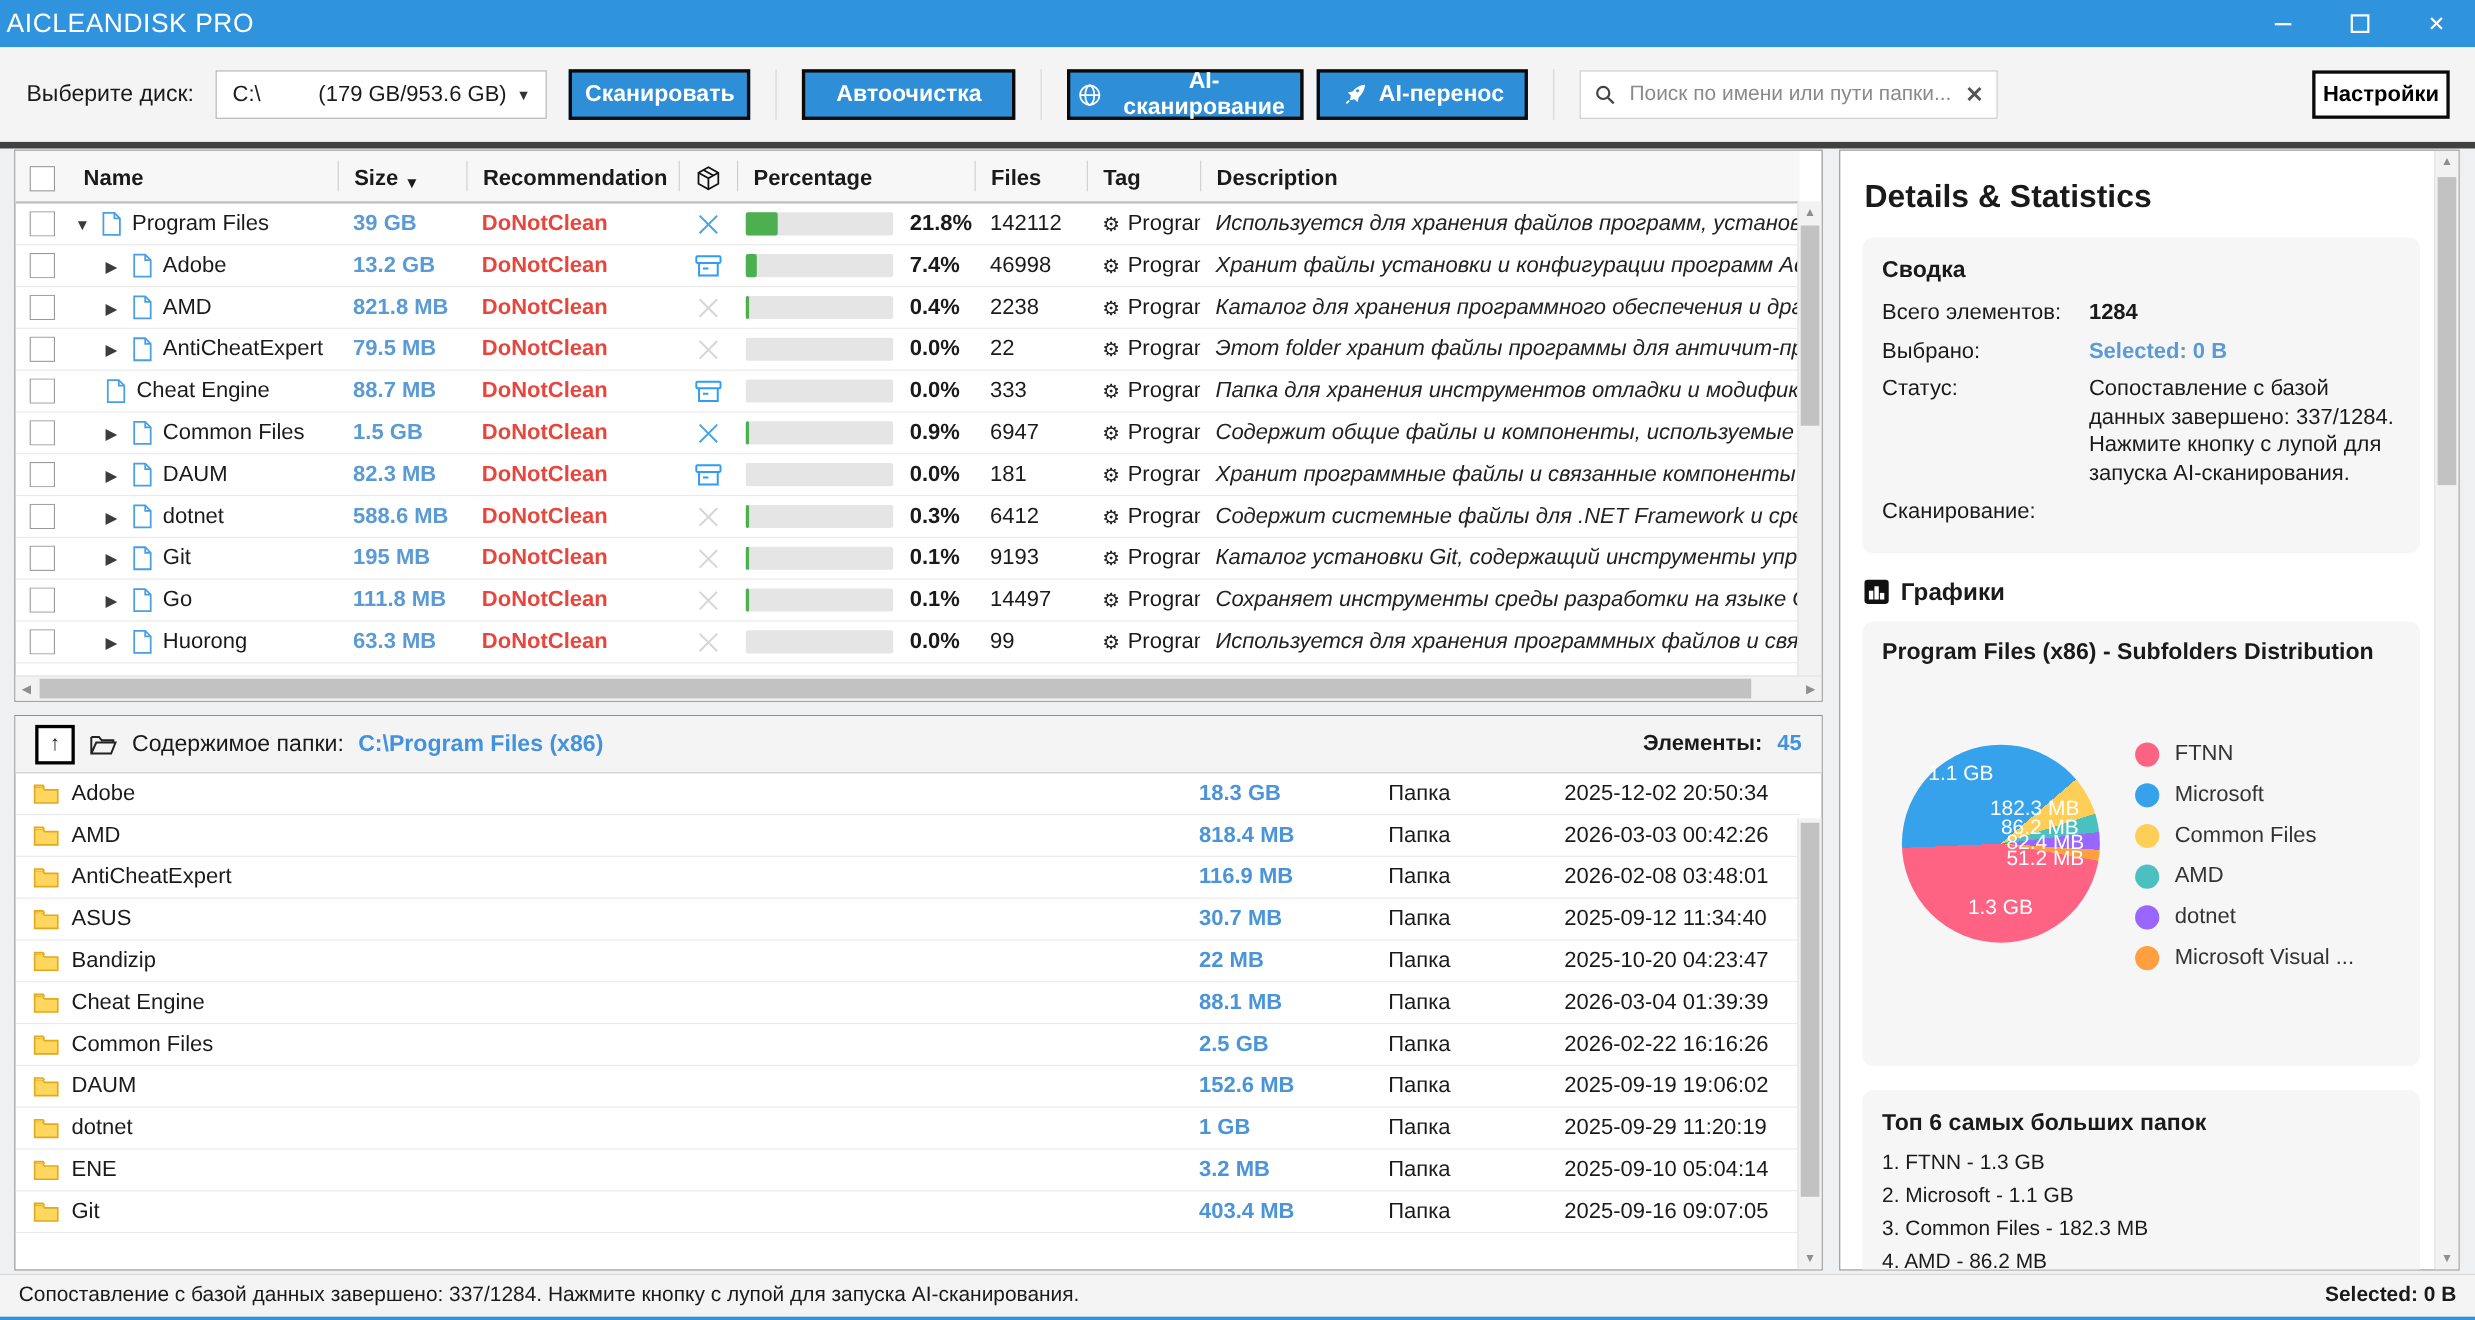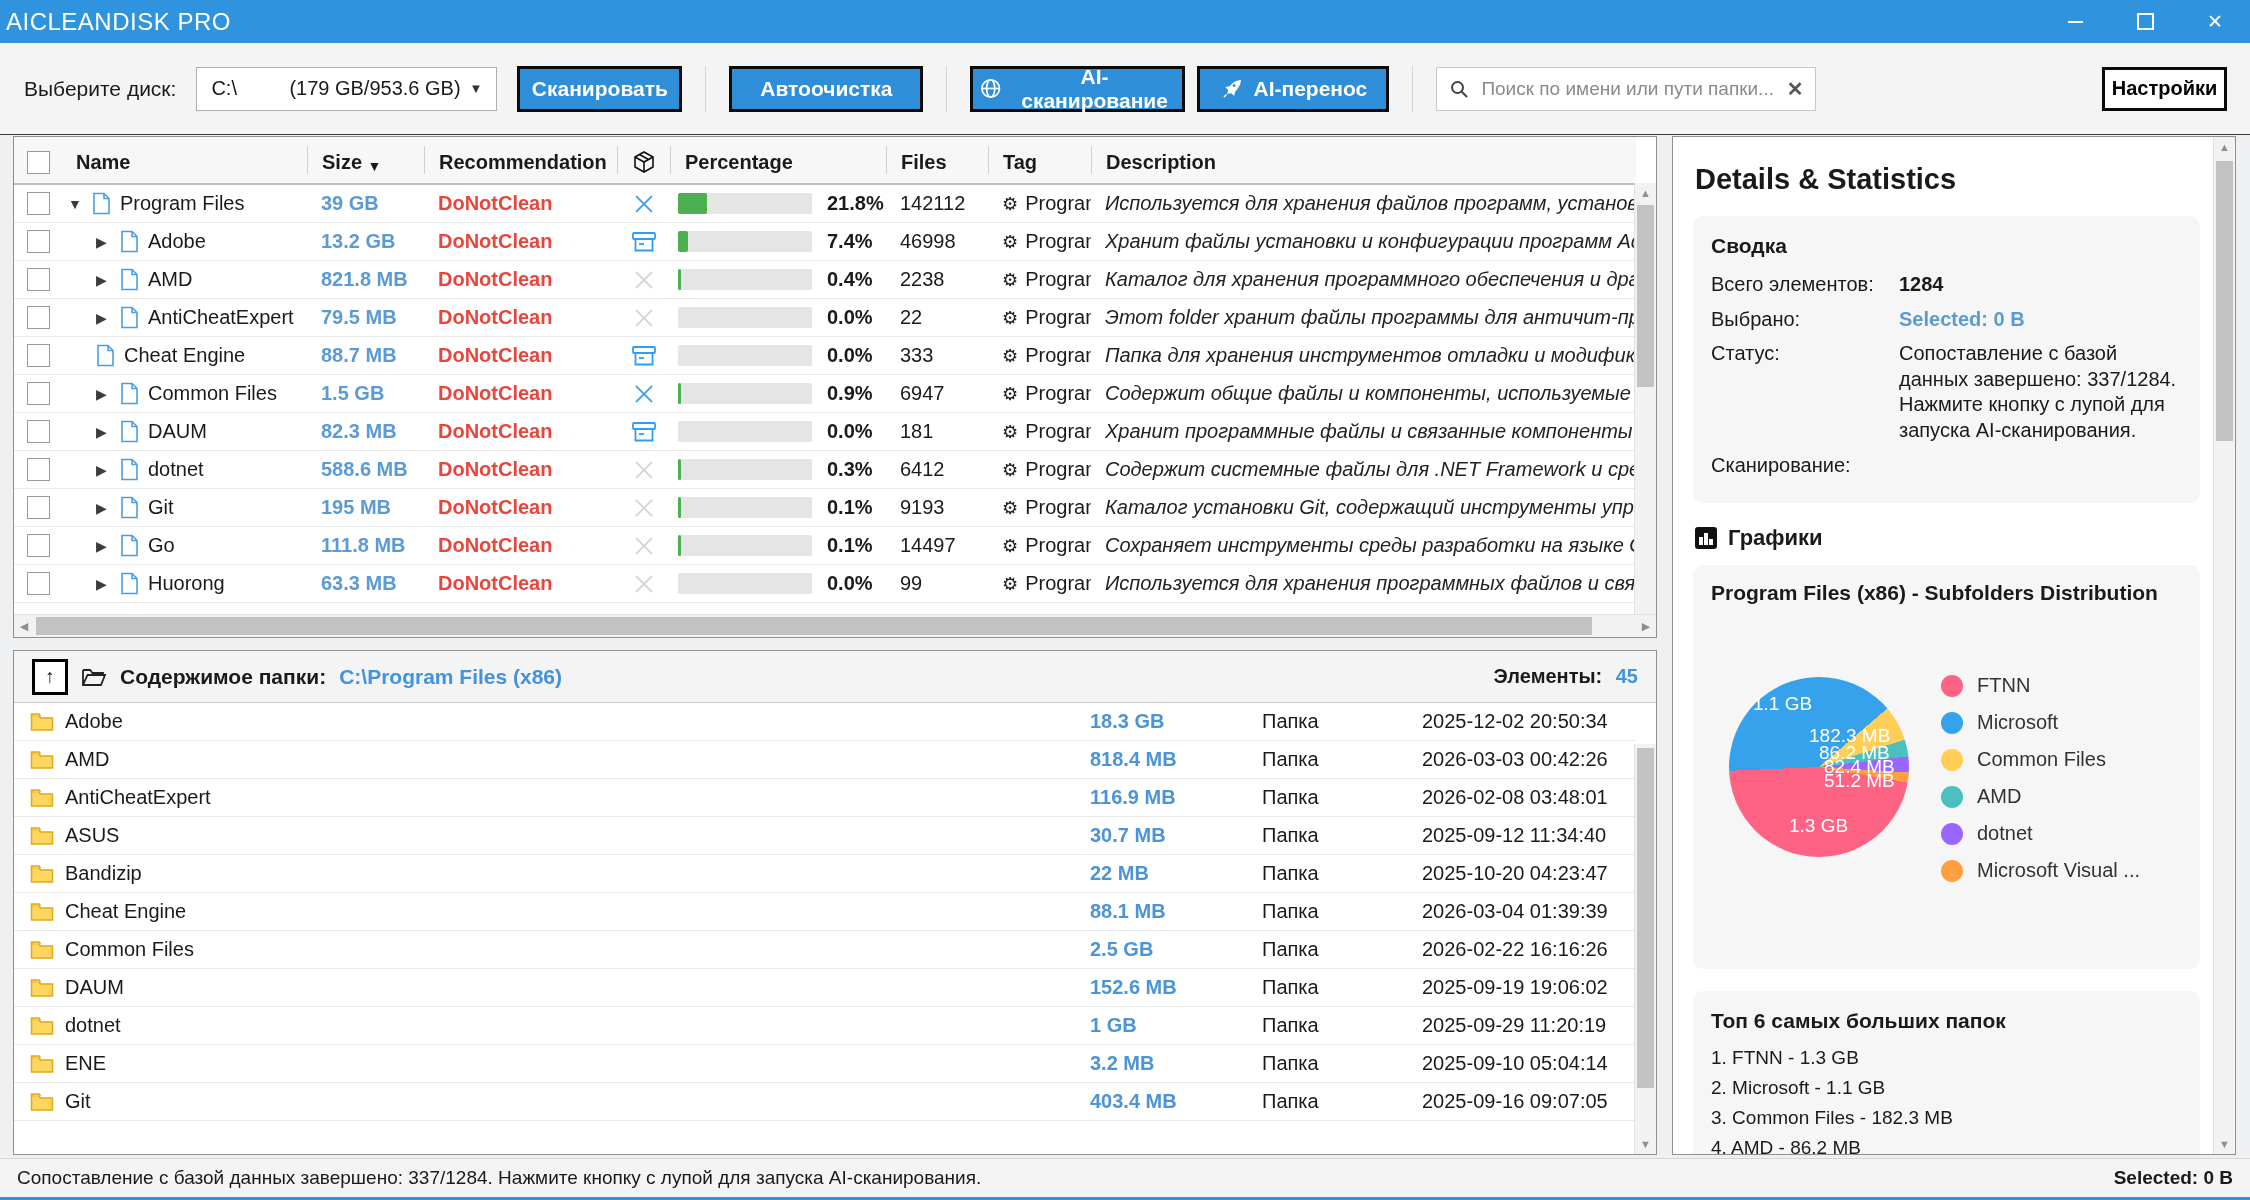--- a/index.html
+++ b/index.html
@@ -12,21 +12,21 @@
             display:flex;align-items:center;color:#fff}
   .app-title{margin-left:6px;font-size:24px;font-weight:400;letter-spacing:.5px}
   .win-controls{margin-left:auto;display:flex;height:100%}
   .wc{width:70px;height:100%;display:flex;align-items:center;justify-content:center}
   .wc-min-bar{width:15px;height:2px;background:#fff}
   .wc-max-box{width:13px;height:13px;border:2px solid #fff}
   .wc-close-x{font-size:19px;color:#fff}
 
   
   .toolbar{position:absolute;left:0;top:43px;width:2250px;height:92px;background:#f4f4f4;
-           border-bottom:1px solid #404040;display:flex;align-items:center;box-sizing:border-box}
+           border-bottom:6px solid #404040;display:flex;align-items:center;box-sizing:border-box}
   .disk-label{margin-left:24px;font-size:21px}
   .disk-select{display:flex;align-items:center;width:301px;height:44px;margin-left:20px;
                background:#fff;border:1px solid #b0b0b0;padding:0 14px;font-size:20px;box-sizing:border-box}
   .disk-name{width:78px}
   .caret{margin-left:auto;font-size:13px;color:#333}
   .btn-blue{height:46px;background:#2e8ed8;border:3px solid #0a0a0a;color:#fff;font-weight:600;
             font-size:21px;display:flex;align-items:center;justify-content:center;gap:10px;box-sizing:border-box}
   .btn-scan{width:165px;margin-left:20px}
   .btn-auto{width:194px}
   .btn-aiscan{width:215px}
@@ -82,21 +82,21 @@
   .hscroll{position:absolute;left:0;right:0;bottom:0;height:22px;background:#f2f2f2;border-top:1px solid #e2e2e2}
   .harr{position:absolute;top:0;width:20px;height:100%;display:flex;align-items:center;justify-content:center;color:#8f8f8f;font-size:11px}
   .harr.left{left:0}.harr.right{right:0}
   .hthumb{position:absolute;top:2px;bottom:2px;left:22px;width:1556px;background:#c2c2c2}
 
   
   .info-bar{height:52px;background:#f4f4f4;border-bottom:1px solid #cdcdcd;display:flex;align-items:center;
             padding:0 18px;gap:13px;box-sizing:border-box}
   .up-btn{width:36px;height:36px;border:3px solid #000;background:#fff;font-size:19px;font-weight:700;
           display:flex;align-items:center;justify-content:center;box-sizing:border-box}
-  .info-label{font-weight:700;font-size:21px}
+  .info-label{font-weight:400;font-size:21px}
   .path-link{color:#4292dc;font-weight:700;font-size:21px}
   .items-wrap{margin-left:auto;font-size:20px;font-weight:700}
   .items-count{color:#4292dc;margin-left:8px}
   .bt-grid{display:grid;grid-template-columns:1060px 172px 160px 230px;width:1622px}
   .bt-head{height:40px;background:#fbfbfb;border-bottom:2px solid #bdbdbd;align-items:center;font-weight:700;font-size:20px}
   .bt-head>div{display:flex;align-items:center;height:26px;padding-left:16px}
   .bt-head>div.sep{border-left:1px solid #cfcfcf}
   .bt-row{height:37px;align-items:center;border-bottom:1px solid #e9e9e9;font-size:20px}
   .bt-row>div{display:flex;align-items:center;overflow:hidden;white-space:nowrap;padding-left:16px}
   .bt-size{color:#4b94d8;font-weight:700}

